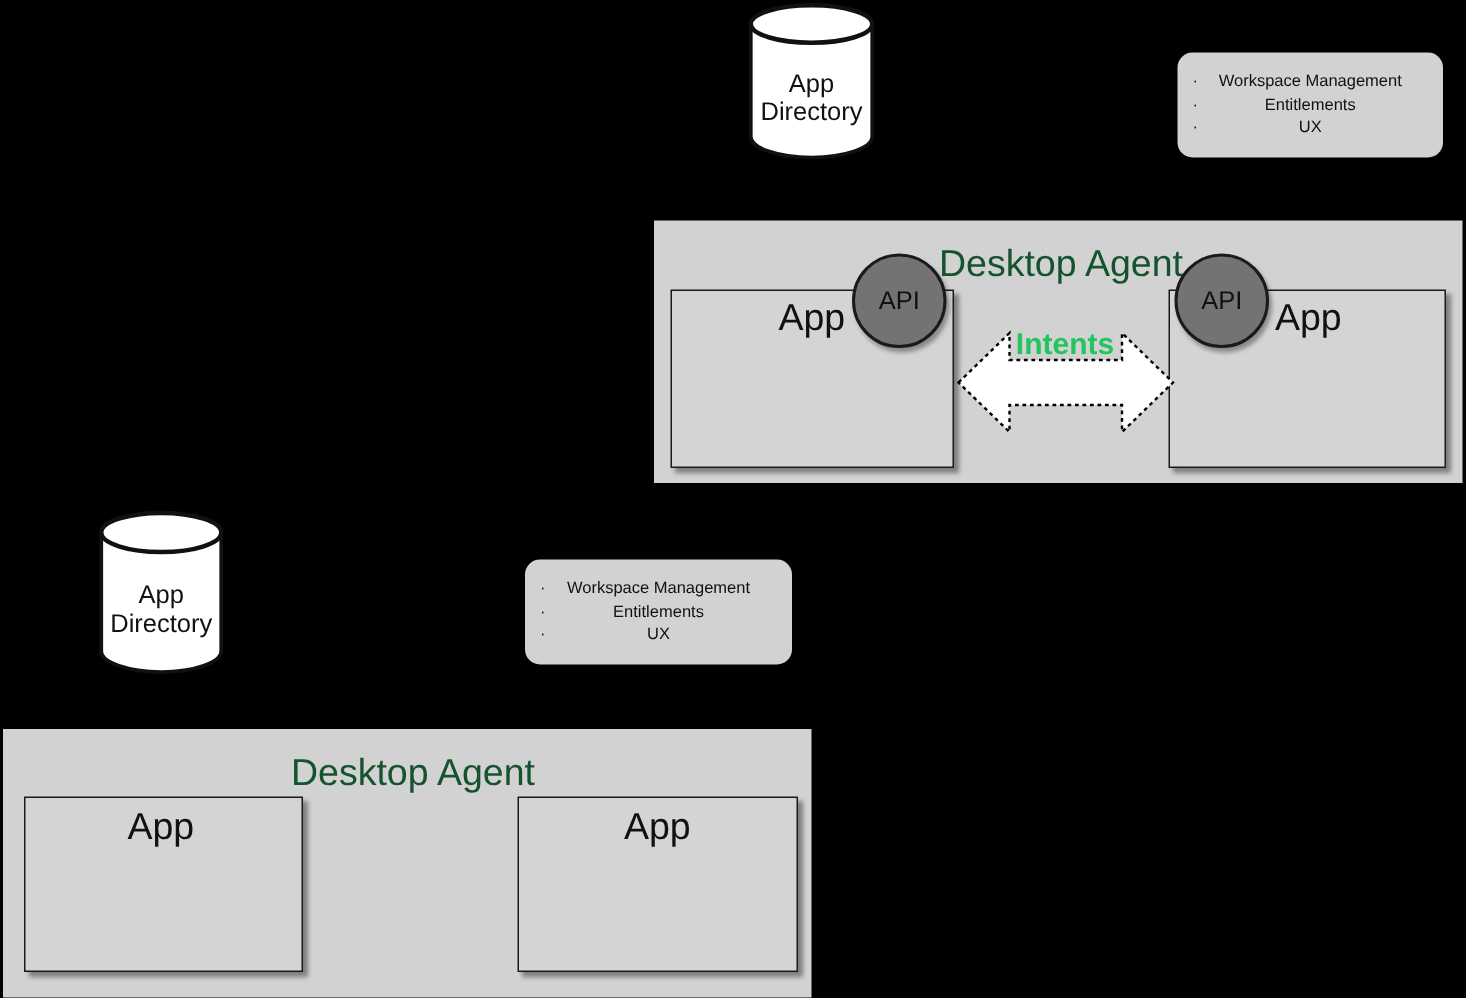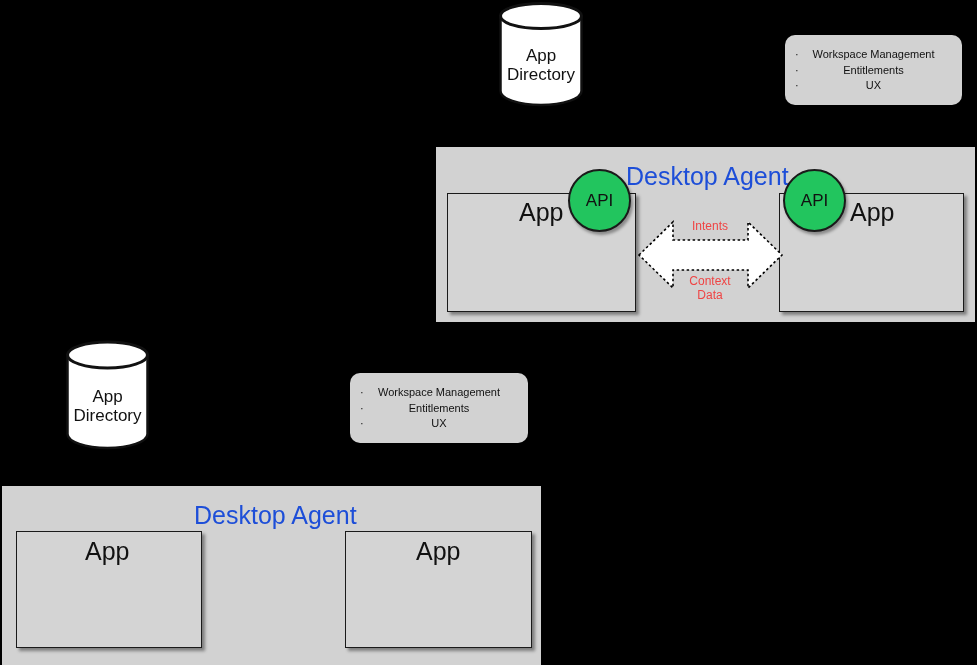--- a/index.html
+++ b/index.html
@@ -9,21 +9,21 @@
   .diagram{position:absolute;}
 
   
   .agent-box{
     position:absolute;
     background:#d2d2d2;
     box-shadow:3px 3px 3px rgba(0,0,0,0.45);
   }
   .agent-title{
     position:absolute;
-    color:#1d4ed8;
+    color:#14532d;
     font-size:25px;
     line-height:1;
     white-space:nowrap;
     letter-spacing:0px;
   }
 
   
   .app-box{
     position:absolute;
     background:#d4d4d4;
@@ -36,21 +36,21 @@
     color:#111;
     font-size:25px;
     line-height:1;
     white-space:nowrap;
   }
 
   
   .api-circle{
     position:absolute;
     border-radius:50%;
-    background:#22c55e;
+    background:#737373;
     border:2px solid #1a1a1a;
     box-sizing:border-box;
     display:flex;align-items:center;justify-content:center;
     color:#111;
     box-shadow:2px 3px 3px rgba(0,0,0,0.35);
   }
 
   
   .cyl{position:absolute;}
   .cyl svg{display:block;overflow:visible;}
@@ -92,25 +92,26 @@
 
   
   .feed-arrow{position:absolute;}
   .feed-arrow svg{display:block;overflow:visible;}
 
   
   .intents-arrow{position:absolute;}
   .intents-arrow svg{display:block;overflow:visible;}
   .flow-label{
     position:absolute;
-    color:#ef4444;
+    color:#22c55e;
     text-align:center;
     line-height:1.18;
     white-space:pre-line;
-    font-size:12px;
+    font-size:20px;
+    font-weight:bold;
   }
 </style>
 </head>
 <body>
 
 <div id="stage">
 
   <div class="diagram" style="left:0;top:0;width:977px;height:330px;">
 
     <div class="cyl" style="left:499px;top:2px;width:84px;height:103px;">
@@ -165,22 +166,20 @@
 
     <div class="api-circle" style="left:568px;top:169px;width:63px;height:63px;font-size:17px;">API</div>
     <div class="api-circle" style="left:783px;top:169px;width:63px;height:63px;font-size:17px;">API</div>
 
     <div class="intents-arrow" style="left:637px;top:220px;width:147px;height:70px;">
       <svg width="147" height="70" viewBox="0 0 147 70" aria-hidden="true">
         <polygon points="2,35 36,2 36,20 111,20 111,2 145,35 111,68 111,50 36,50 36,68" fill="#ffffff" stroke="#000000" stroke-width="1.6" stroke-dasharray="2.5,2.5"></polygon>
       </svg>
     </div>
     <div class="flow-label" style="left:660px;top:219px;width:100px;">Intents</div>
-    <div class="flow-label" style="left:660px;top:274px;width:100px;">Context
-Data</div>
   </div>
 
   <div class="diagram" style="left:0;top:330px;width:977px;height:335px;">
 
     <div class="cyl" style="left:66px;top:10px;width:83px;height:110px;">
       <svg width="83" height="110" viewBox="0 0 83 110" aria-hidden="true">
         <path d="M1.5,15 L1.5,94 A40,14 0 0 0 81.5,94 L81.5,15 Z" fill="#ffffff" stroke="#111111" stroke-width="2.5"></path>
         <ellipse cx="41.5" cy="15" rx="40" ry="13" fill="#ffffff" stroke="#111111" stroke-width="3"></ellipse>
       </svg>
       <div class="cyl-label" style="top:47px;left:0;font-size:17px;">App

